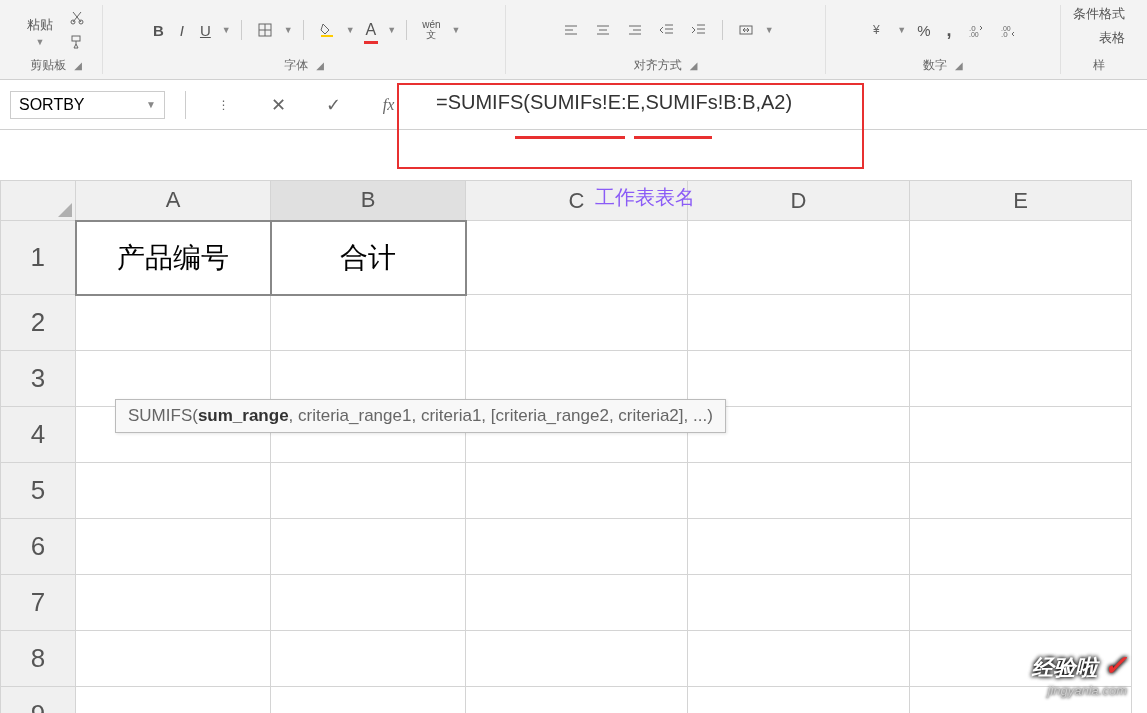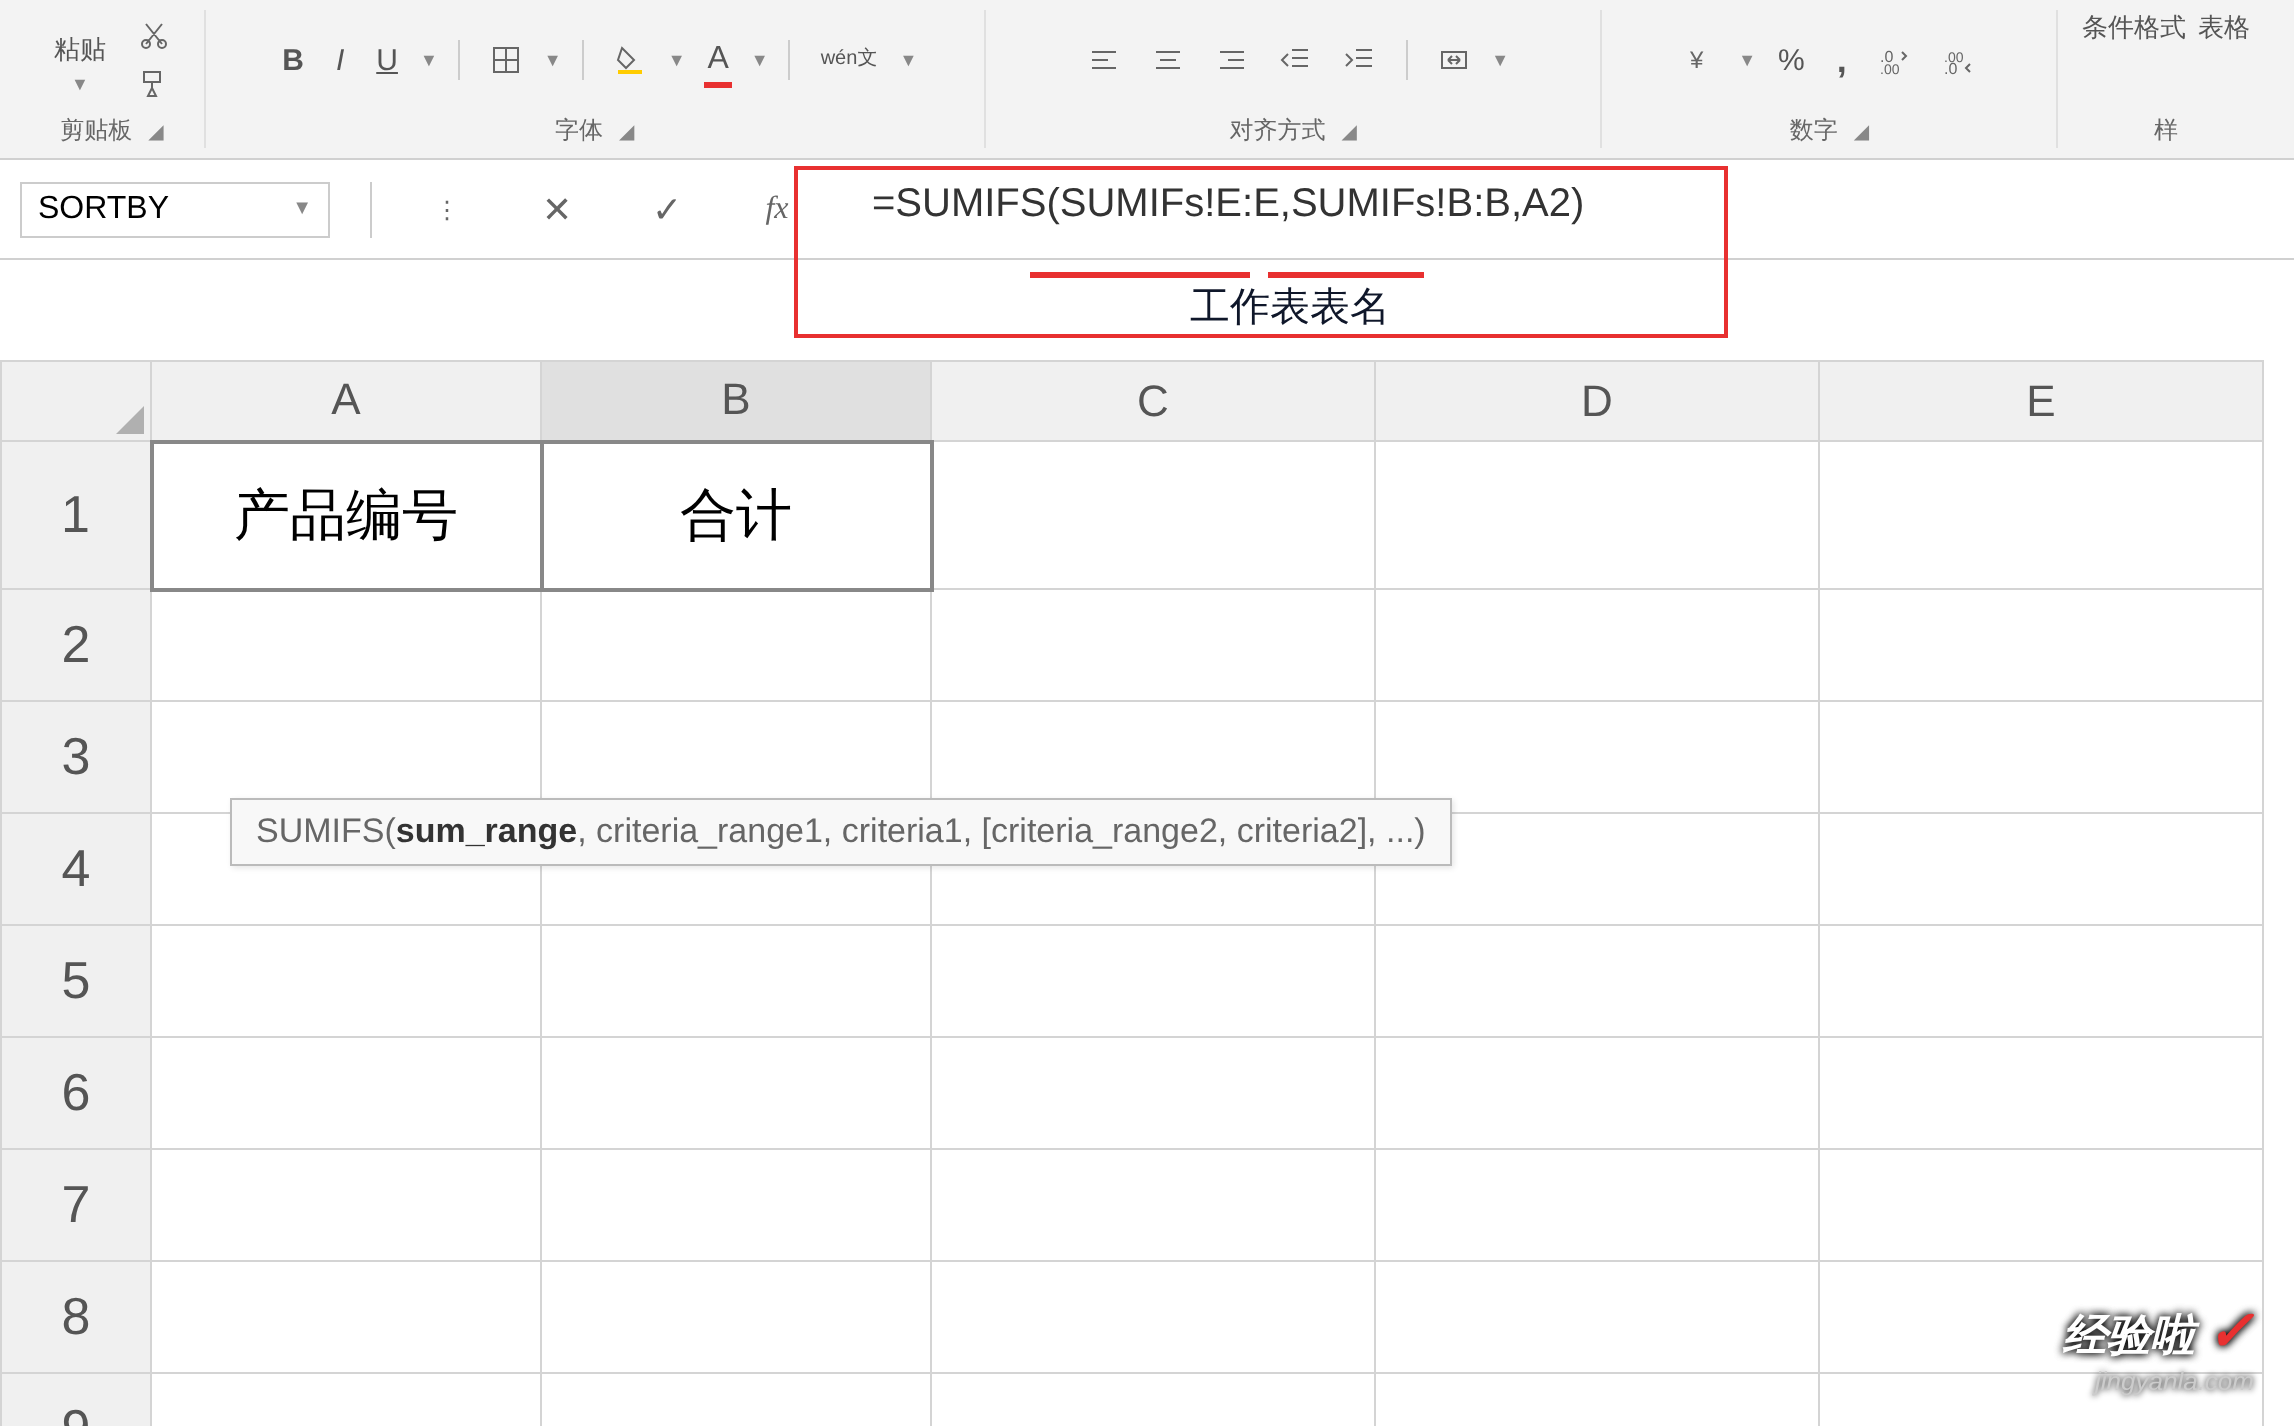--- a/index.html
+++ b/index.html
@@ -16,21 +16,21 @@
     .dlg-launcher { font-size: 10px; color: #888; }
     
     .formula-bar { display: flex; align-items: center; height: 50px; border-bottom: 1px solid #d0d0d0; padding: 8px 10px; gap: 20px; position: relative; }
     .name-box { width: 155px; height: 28px; border: 1px solid #ccc; padding: 0 8px; font-size: 16px; display: flex; align-items: center; justify-content: space-between; background: #fff; }
     .name-box .dd { color: #888; font-size: 10px; }
     .fb-btn { width: 35px; height: 28px; display: flex; align-items: center; justify-content: center; color: #666; font-size: 18px; cursor: pointer; }
     .fx { font-style: italic; font-family: serif; font-size: 16px; }
     .formula-input { flex: 1; height: 28px; font-size: 20px; padding-left: 10px; color: #333; }
     
     .annotation-box { position: absolute; border: 2px solid #e83030; pointer-events: none; z-index: 50; }
-    .annotation-text { position: absolute; color: #0f172a; font-size: 20px; font-weight: 500; z-index: 51; }
+    .annotation-text { position: absolute; color: #8b5cf6; font-size: 20px; font-weight: 500; z-index: 51; margin-top: 44px; }
     .underline-red { position: absolute; height: 3px; background: #e83030; z-index: 51; }
     
     .grid-container { position: relative; }
     .grid { border-collapse: collapse; table-layout: fixed; }
     .grid td, .grid th { border: 1px solid #d4d4d4; }
     .corner { width: 75px; height: 40px; background: #f0f0f0; position: relative; }
     .corner::after { content: ''; position: absolute; right: 3px; bottom: 3px; width: 0; height: 0; border-left: 14px solid transparent; border-bottom: 14px solid #b0b0b0; }
     .col-header { height: 40px; background: #f0f0f0; text-align: center; font-size: 22px; color: #555; font-weight: normal; }
     .row-header { width: 75px; background: #f0f0f0; text-align: center; font-size: 26px; color: #555; font-weight: normal; }
     .cell { height: 56px; font-size: 28px; padding: 17px 8px; vertical-align: middle; }
@@ -105,21 +105,21 @@
             <rect x="2" y="13" width="12" height="2" fill="#ffcc00"></rect>
           </svg>
         </span>
         <span style="font-size:9px;color:#888;">▼</span>
       <span class="rb" style="position:relative;">
           <span style="font-size:16px;">A</span>
           <span style="position:absolute;bottom:-2px;left:3px;width:14px;height:3px;background:#e83030;"></span>
         </span>
         <span style="font-size:9px;color:#888;">▼</span>
       <span class="sep"></span>
-      <span class="rb" style="flex-direction:row;font-size:10px;line-height:1;">
+      <span class="rb" style="flex-direction:column;font-size:10px;line-height:1;">
           <span>wén</span>
           <span>文</span>
         </span>
         <span style="font-size:9px;color:#888;">▼</span>
     </div>
     <div class="ribbon-label">
         <span>字体</span>
         <span class="dlg-launcher">◢</span>
       </div>
   </div>
@@ -203,21 +203,21 @@
           </svg>
         </span>
     </div>
     <div class="ribbon-label">
         <span>数字</span>
         <span class="dlg-launcher">◢</span>
       </div>
   </div>
 
   <div class="ribbon-group">
-    <div class="ribbon-buttons" style="flex-direction:row;font-size:13px;color:#555;align-items:flex-start;">
+    <div class="ribbon-buttons" style="flex-direction:column;font-size:13px;color:#555;align-items:flex-end;">
       <span>条件格式</span>
       <span>表格</span>
     </div>
     <div class="ribbon-label">
         <span>样</span>
       </div>
   </div>
 </div>
 
 <div class="formula-bar">

